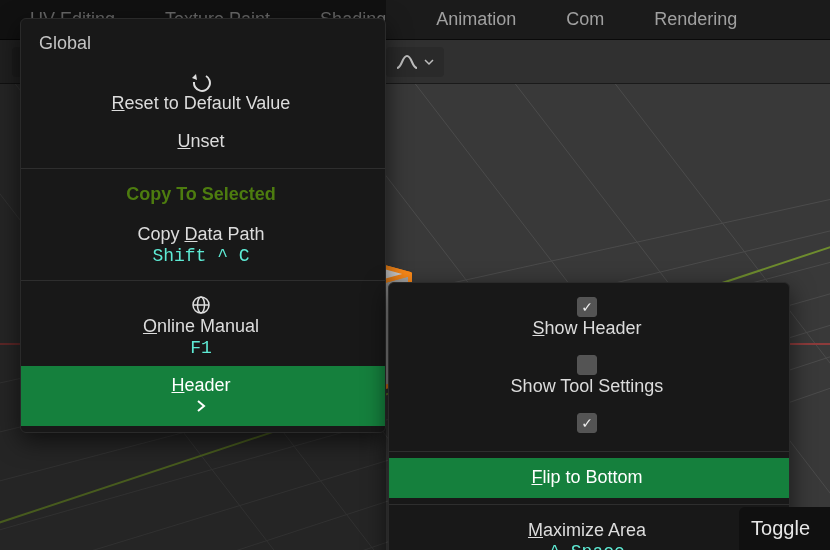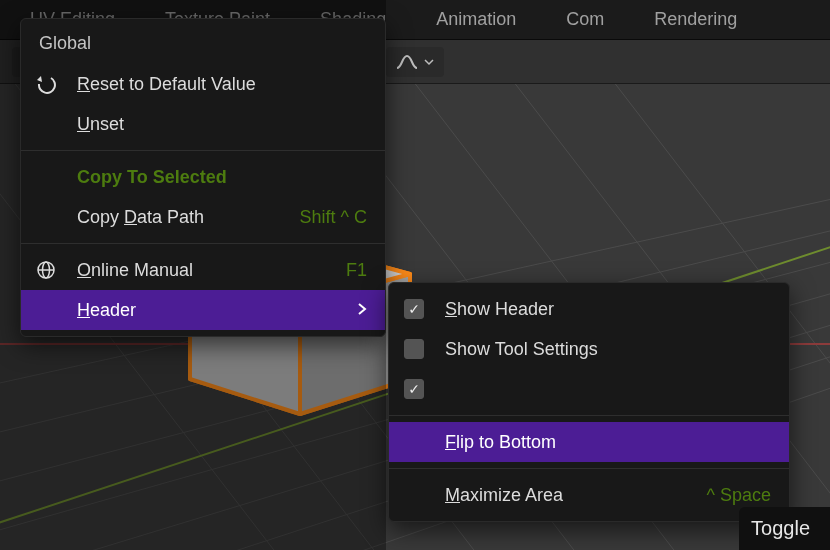--- a/index.html
+++ b/index.html
@@ -105,28 +105,29 @@
   }
   .menu .title {
     padding: 8px 18px 10px 18px;
     color: #c4c4c4;
     font-size: 18px;
   }
   .menu .item {
     display: flex;
     align-items: center;
     padding: 8px 18px 8px 14px;
-    gap: 20px;
+    gap: 1px;
     min-height: 40px;
+    flex-direction: column;
   }
   .menu .item .icon-slot { width: 22px; display: flex; justify-content: center; }
   .menu .item .label { flex: 1; white-space: nowrap; }
-  .menu .item .shortcut { color: #4d7c0f; font-size: 18px; white-space: nowrap; }
+  .menu .item .shortcut { color: #5eead4; font-size: 18px; white-space: nowrap; font-family: Liberation Mono, monospace; }
   .menu .item.disabled .label { color: #4d7c0f; font-weight: bold; }
-  .menu .item.highlight { background: #4c1d95; color: #fff; }
+  .menu .item.highlight { background: #15803d; color: #fff; }
   .menu .sep { height: 1px; background: #2e2e2e; margin: 6px 0; }
   .menu .chevron { color: #ccc; }
   .underline-first::first-letter { text-decoration: underline; }
   .submenu { min-width: 400px; }
   .submenu .item { padding-left: 14px; }
   .checkbox {
     width: 20px; height: 20px;
     border: 1px solid #555;
     border-radius: 3px;
     background: #545454;

